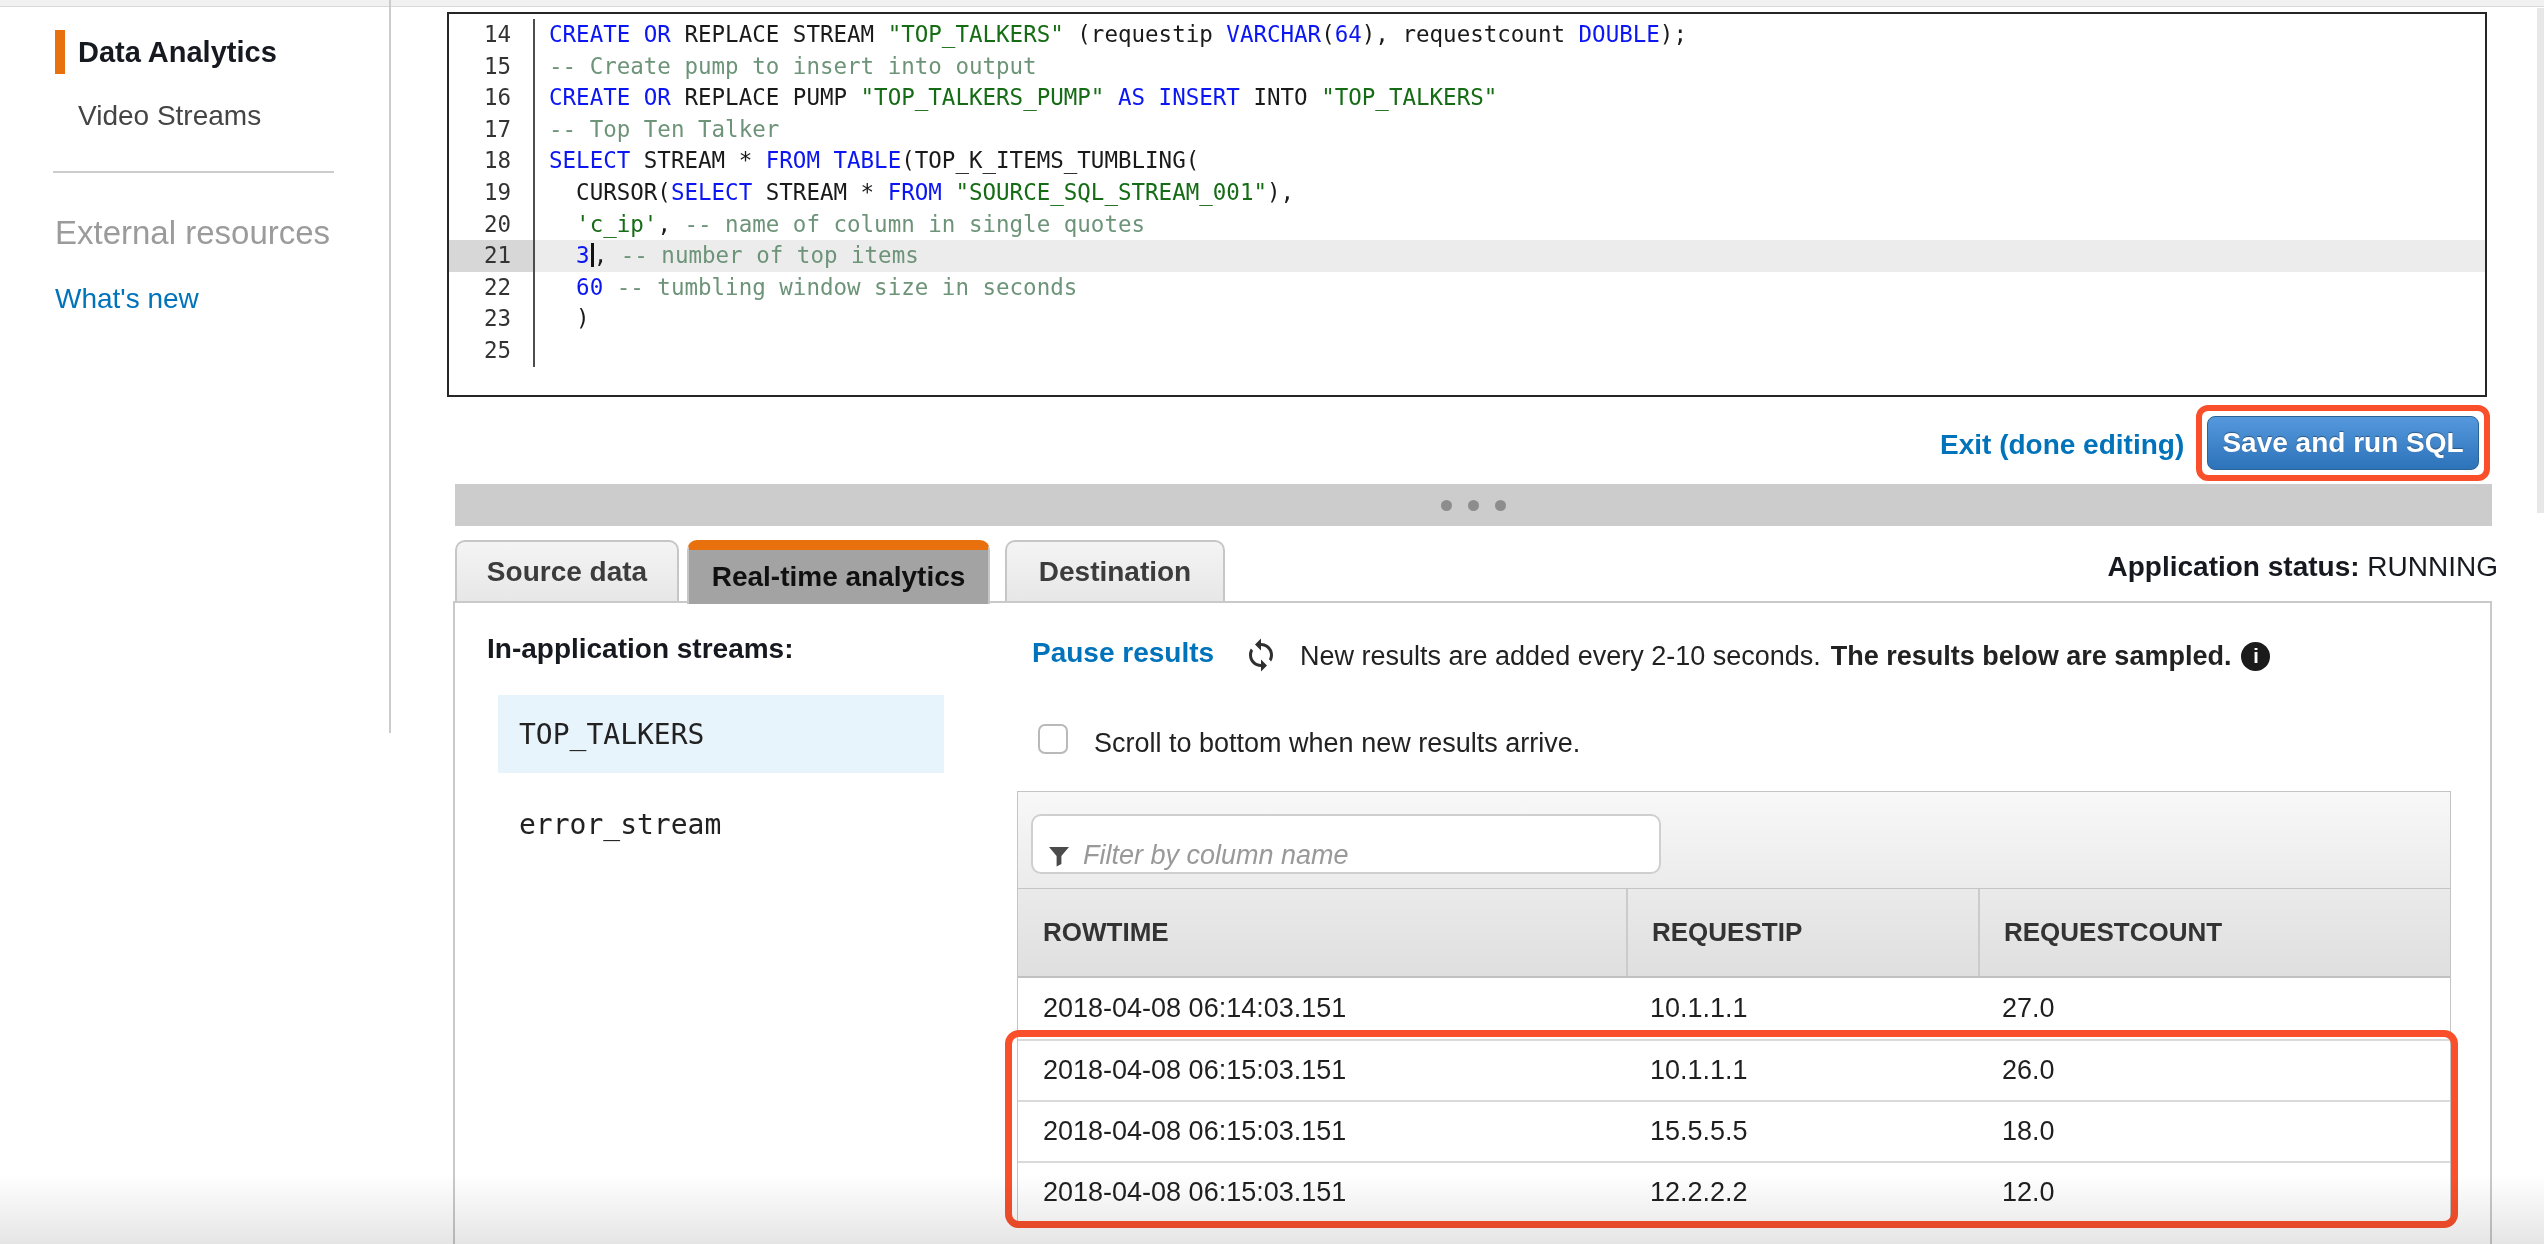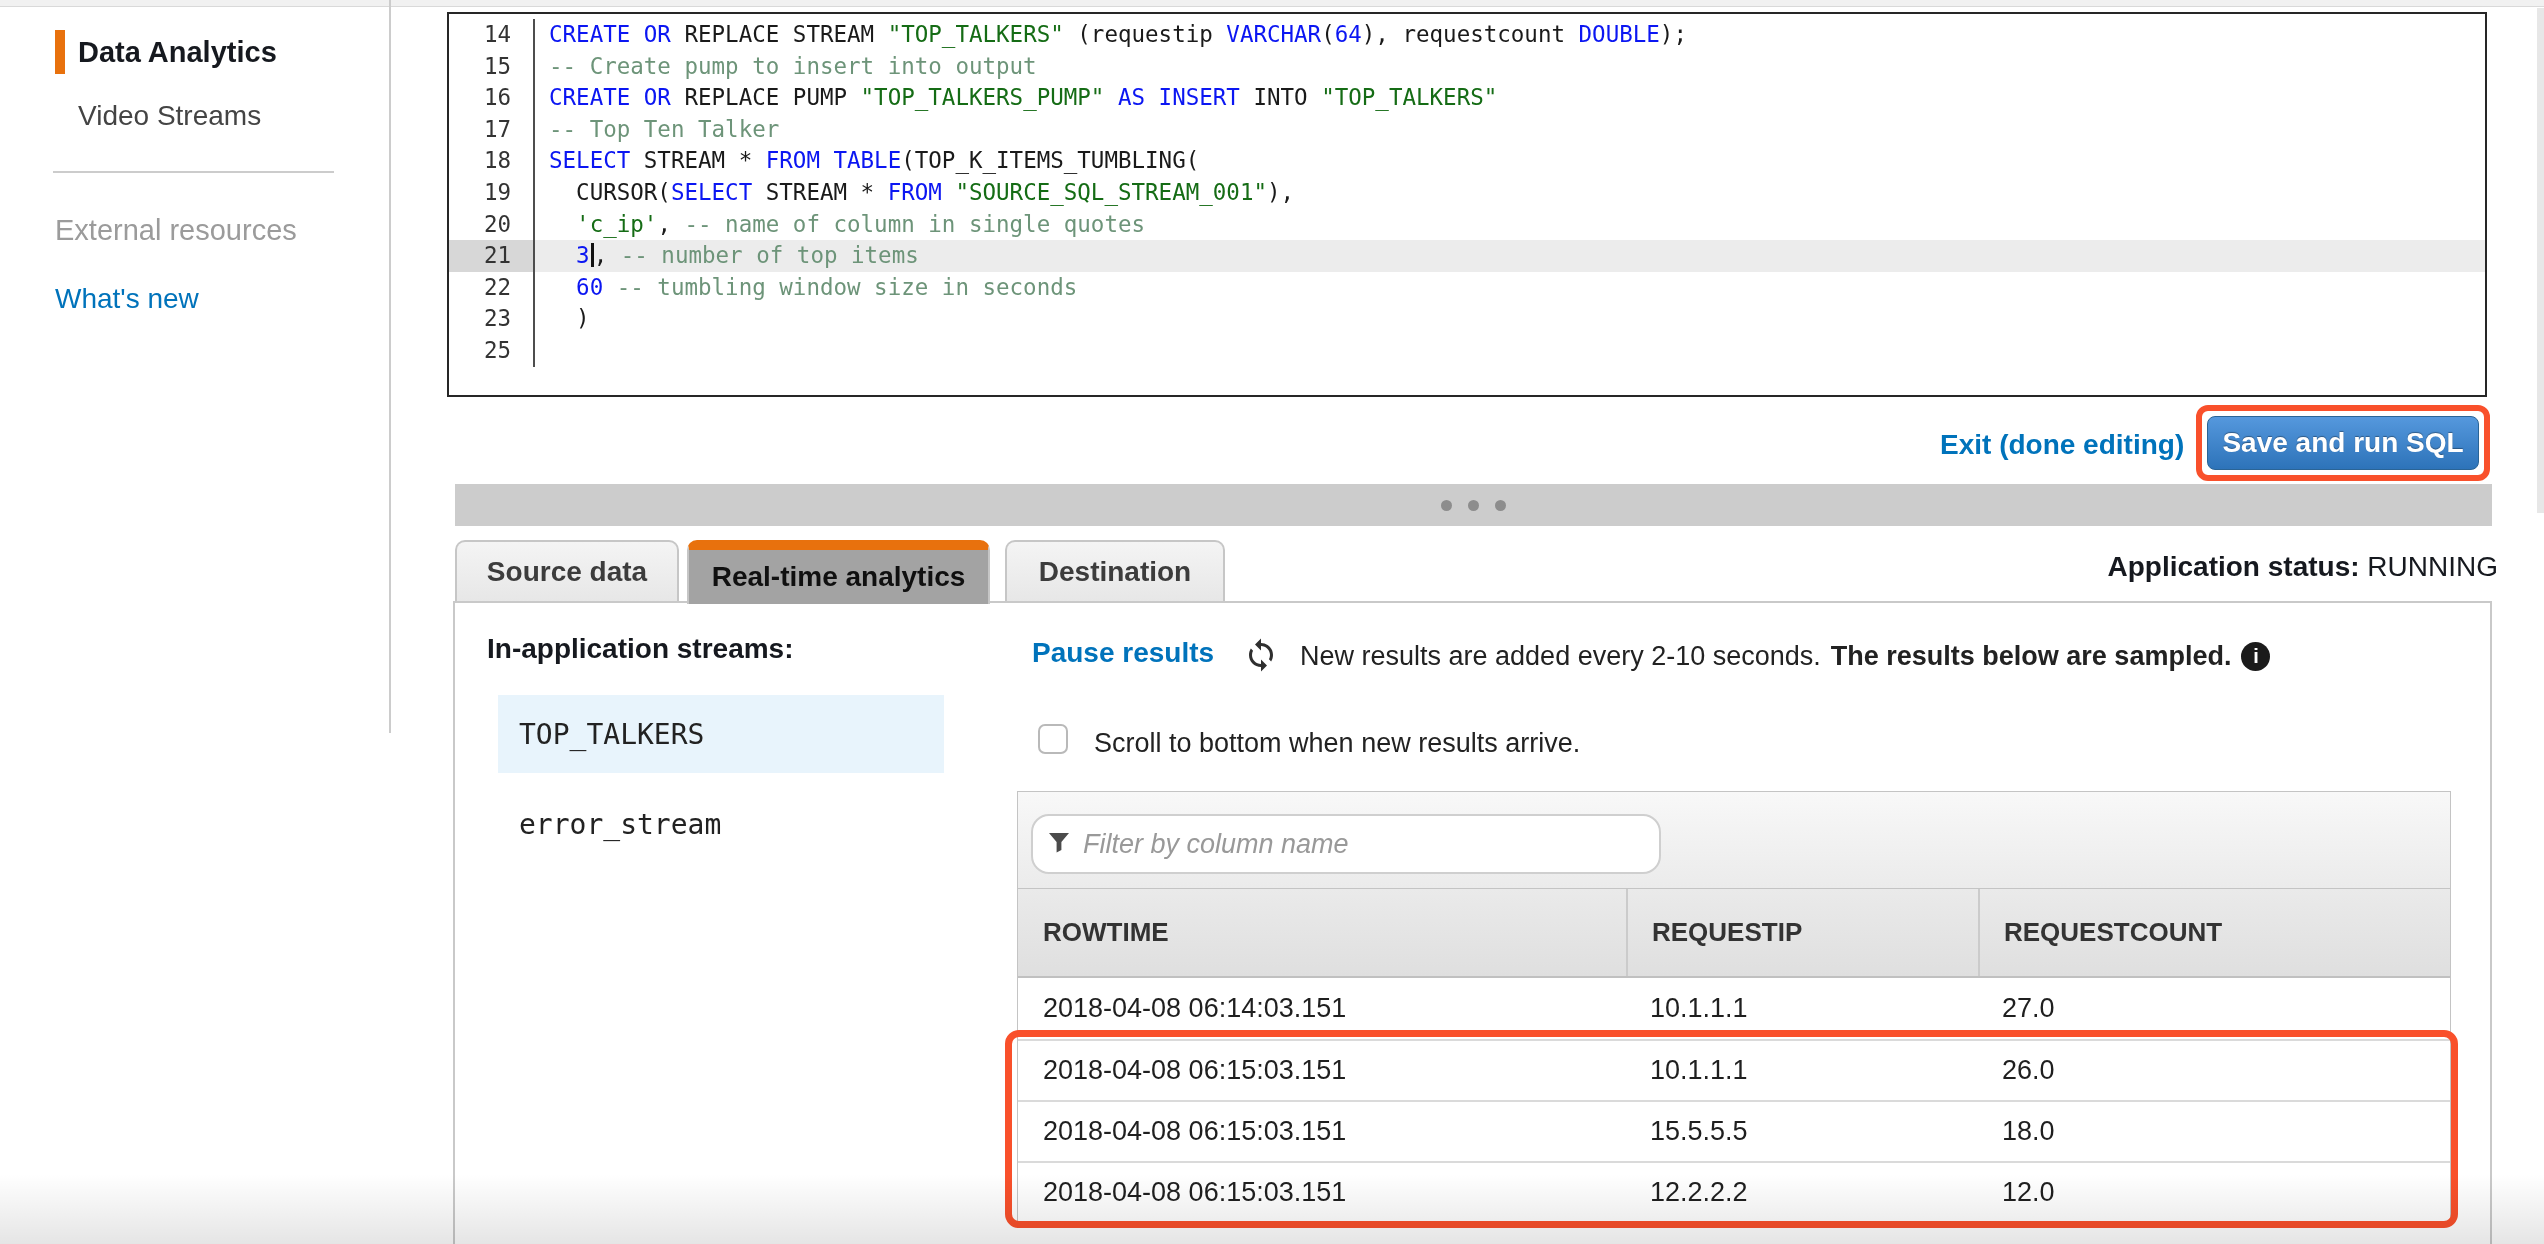--- a/index.html
+++ b/index.html
@@ -14,21 +14,21 @@
 
   
   .top-strip{left:0;top:0;width:2544px;height:7px;background:#f1f1f1;border-bottom:1px solid #d9d9d9}
   .right-scroll-strip{left:2537px;top:8px;width:7px;height:505px;background:#e7e7e7}
 
   
   .sb-accent{left:55px;top:30px;width:10px;height:44px;background:var(--aws-orange)}
   .sb-title{left:78px;top:36px;font-size:29px;font-weight:bold;color:#16191f}
   .sb-item2{left:78px;top:100px;font-size:28px;color:#444}
   .sb-divider{left:53px;top:171px;width:281px;height:2px;background:#ccc}
-  .sb-section{left:55px;top:214px;font-size:29px;color:#9b9b9b}
+  .sb-section{left:55px;top:214px;font-size:33px;color:#9b9b9b}
   .sb-link{left:55px;top:283px;font-size:28px;color:var(--link-blue);cursor:pointer}
   .sb-vline{left:389px;top:0;width:2px;height:733px;background:#ccc}
 
   
   .editor{left:447px;top:12px;width:2040px;height:385px;border:2px solid #262626;background:#fff;overflow:hidden}
   .ed-lines{padding-top:5px}
   .ed-row{display:flex;height:31.6px;line-height:31.6px;font-family:"DejaVu Sans Mono",monospace;font-size:22.5px;color:#1a1a1a}
   .ed-row .gut{flex:none;width:86px;text-align:right;padding-right:22px;border-right:2px solid #4d4d4d;color:#333}
   .ed-row .code{flex:1;padding-left:14px;white-space:pre}
   .ed-row.active .code{background:#ececec}
@@ -70,22 +70,22 @@
   .notice{left:845px;top:38px;font-size:27px;color:#222;display:flex;align-items:center;gap:10px}
   .notice .bold{font-weight:bold}
   .info-icon{display:inline-flex;width:29px;height:29px;border-radius:50%;background:#1b1b1b;color:#fff;
     align-items:center;justify-content:center;font-size:20px;font-weight:bold;cursor:pointer}
   .checkbox{left:583px;top:121px;width:30px;height:30px;border:2px solid #b9b9b9;border-radius:7px;background:#fff;cursor:pointer}
   .checkbox-label{left:639px;top:125px;font-size:27px;color:#222}
 
   
   .results-table{left:562px;top:188px;width:1434px;border:1px solid #c4c4c4;background:#fff}
   .rt-toolbar{height:97px;background:linear-gradient(#f8f8f8,#ebebeb);border-bottom:1px solid #c4c4c4;position:relative}
-  .filter-box{position:absolute;left:13px;top:22px;width:630px;height:60px;border:2px solid #cfcfcf;border-radius:18px;background:#fff;
-    display:flex;align-items:center;padding-left:14px;gap:10px}
+  .filter-box{position:absolute;left:13px;top:22px;width:630px;height:60px;border:2px solid #cfcfcf;border-radius:10px;background:#fff;
+    display:flex;align-items:flex-end;padding-left:14px;gap:10px}
   .filter-box input{border:none;outline:none;flex:1;font-size:27px;font-style:italic;color:#444;font-family:"Liberation Sans",sans-serif;background:transparent}
   .filter-box input::placeholder{color:#999;font-style:italic}
   .rt-header{height:89px;background:linear-gradient(#eaeaea,#dfdfdf);border-bottom:2px solid #c0c0c0;display:flex}
   .rt-header .cell{display:flex;align-items:center;font-size:26px;font-weight:bold;color:#333}
   .rt-row{height:61px;display:flex;border-top:2px solid #dadada}
   .rt-row:first-of-type{border-top:none}
   .rt-row .cell{display:flex;align-items:center;font-size:27px;color:#1f1f1f}
   .c0{width:608px;padding-left:25px}
   .c1{width:352px;padding-left:24px}
   .c2{flex:1;padding-left:24px}

